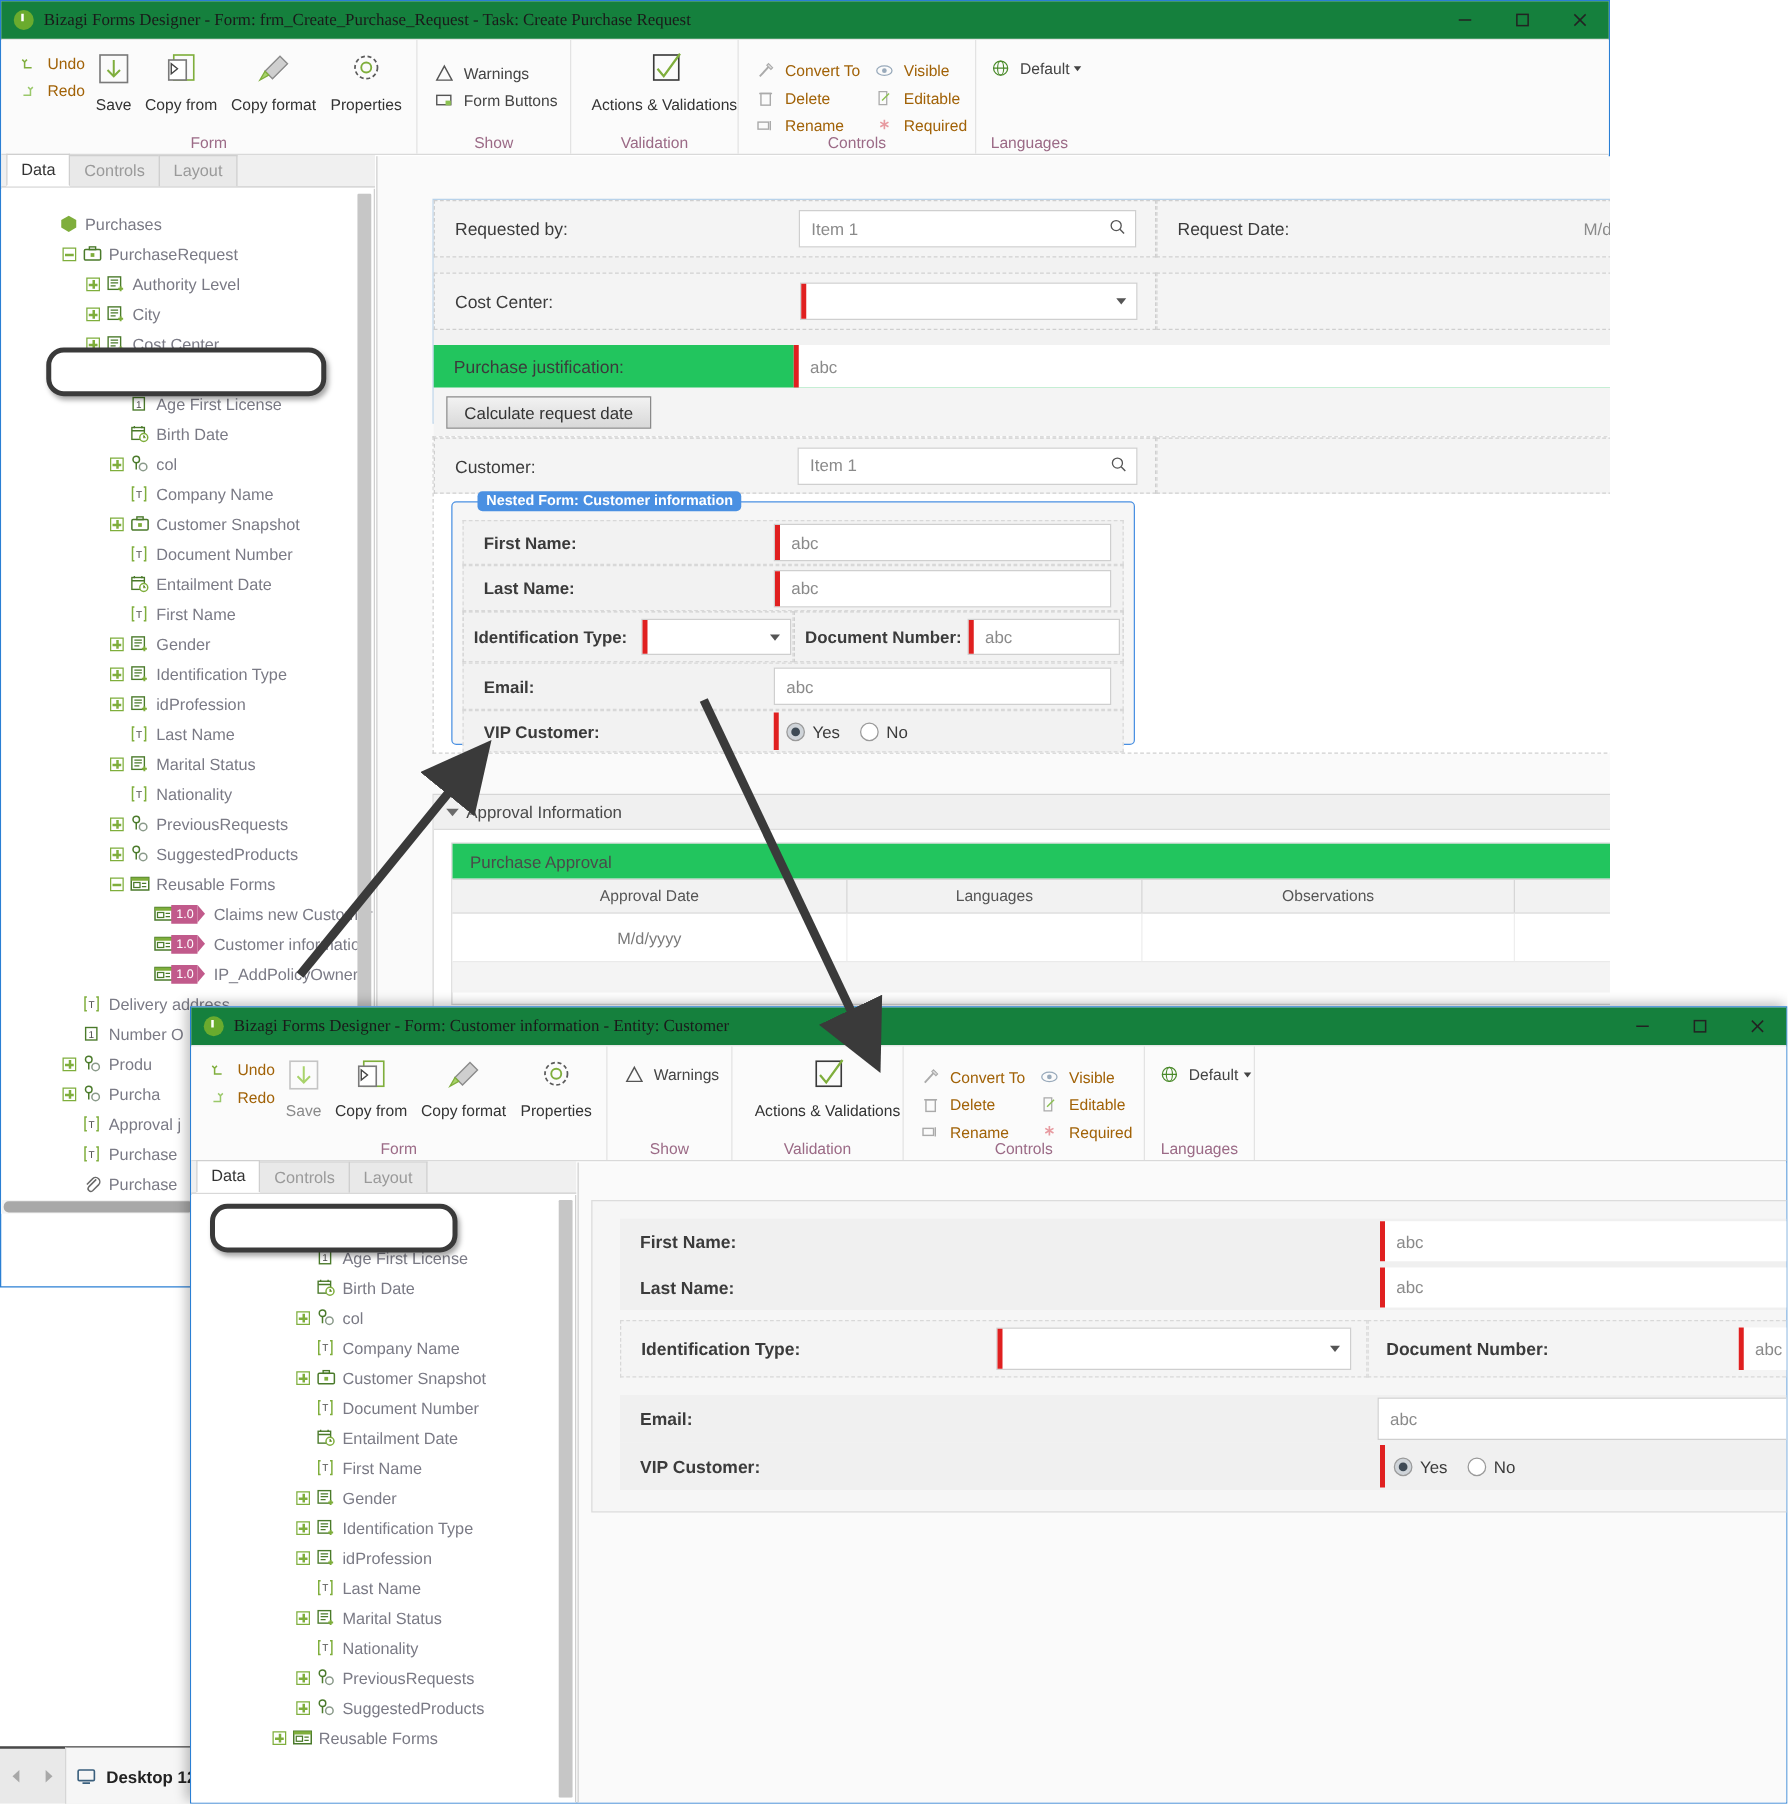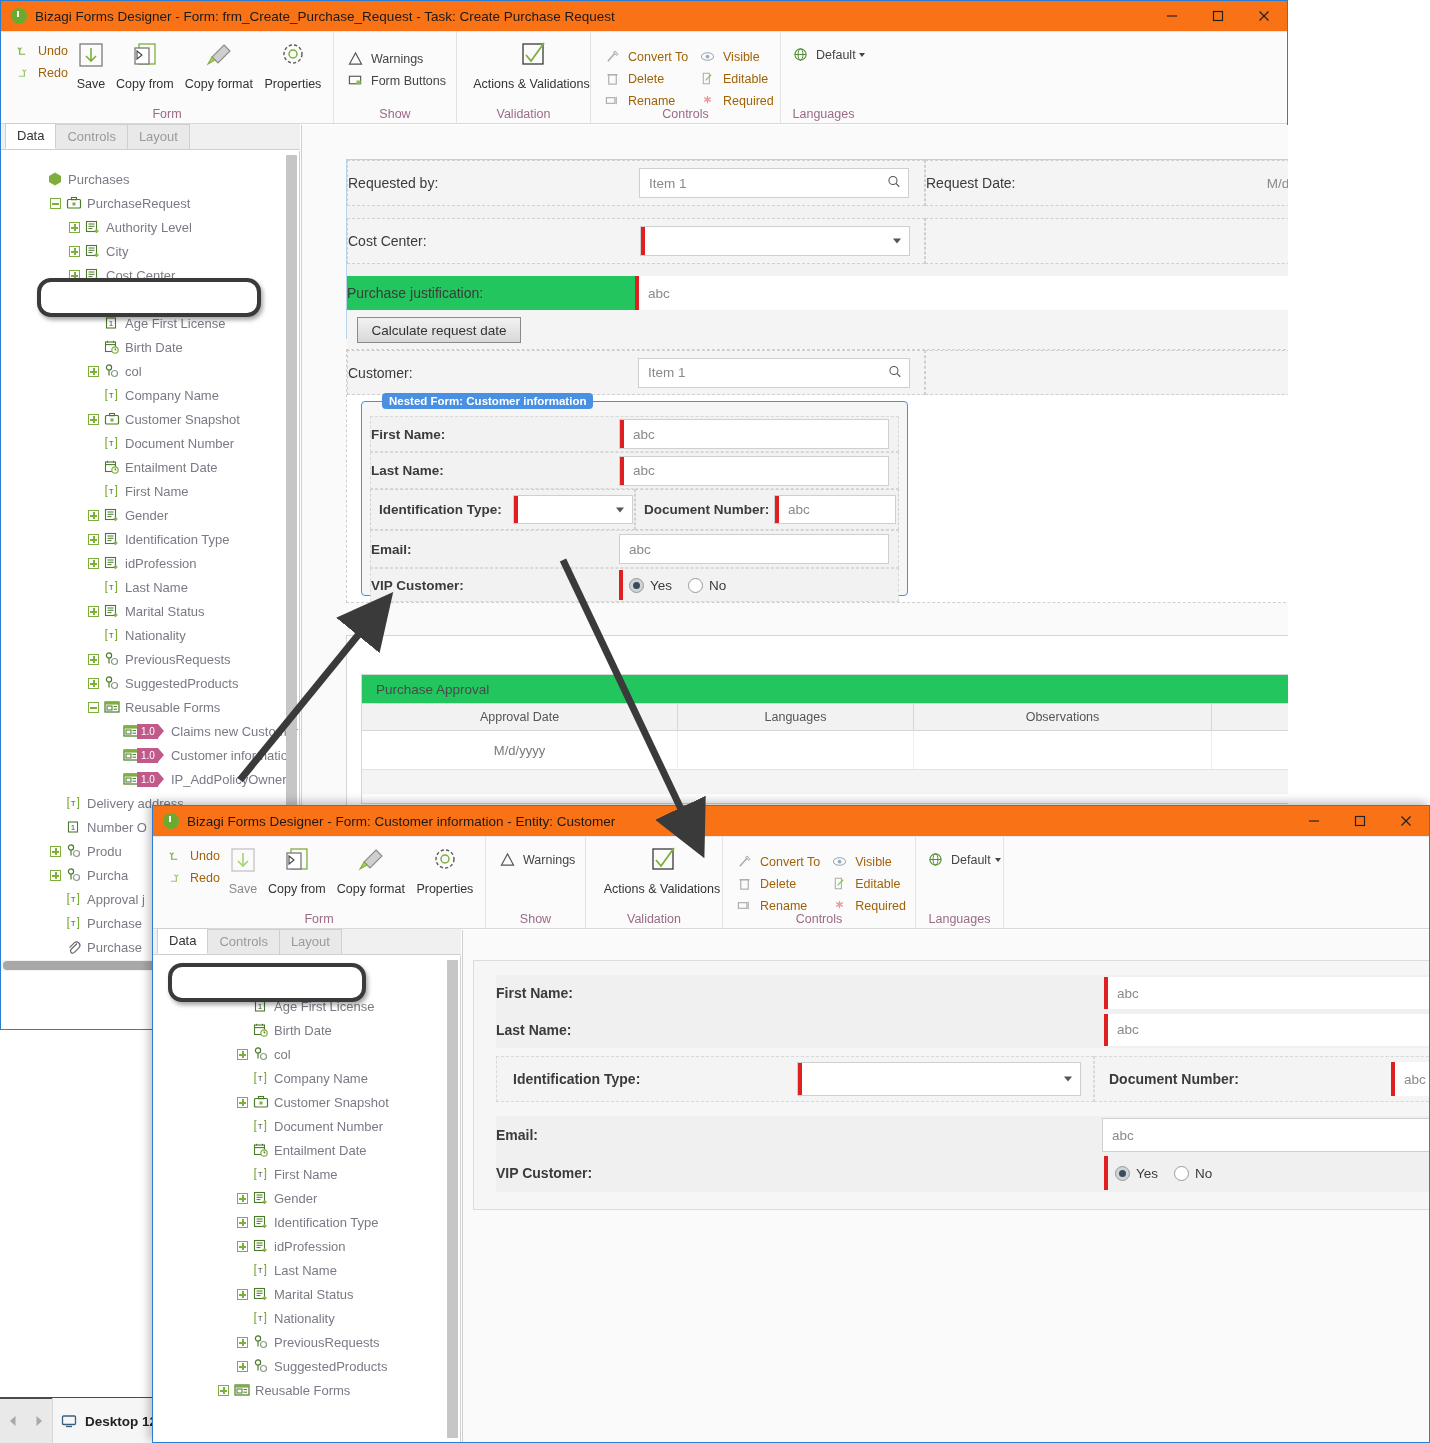--- a/index.html
+++ b/index.html
@@ -1,21 +1,21 @@
 <!DOCTYPE html>
 <html><head>
 <meta charset="utf-8">
 <style>
   html,body{margin:0;padding:0;background:#ffffff;}
   body{width:1430px;height:1443px;position:relative;overflow:hidden;
        font-family:"Liberation Sans","DejaVu Sans",sans-serif;font-size:13px;color:#333;}
   .win{position:absolute;background:#ffffff;border:1px solid #2a7fd4;box-sizing:border-box;}
   
-  .titlebar{height:31px;display:flex;align-items:center;background:#f97316;
-            border-bottom:1px solid #e6e6e6;box-sizing:border-box;}
+  .titlebar{height:31px;display:flex;align-items:center;background:#15803d;
+            border-bottom:1px solid #e6e6e6;box-sizing:border-box;font-family:Liberation Serif, serif;}
   .tb-icon{width:16px;height:16px;border-radius:50%;background:#6aab2e;margin:0 8px 0 10px;
            position:relative;flex:0 0 auto;}
   .tb-icon:after{content:"";position:absolute;left:6px;top:3px;width:2px;height:6px;background:#fff;}
   .tb-title{font-size:13.5px;color:#1a1a1a;white-space:nowrap;}
   .tb-spacer{flex:1 1 auto;}
   .wbtn{width:46px;height:30px;display:flex;align-items:center;justify-content:center;
         font-size:15px;color:#222;line-height:1;}
   .wbtn svg{display:block;}
   
   .ribbon{height:92px;background:#fbfbfb;border-bottom:1px solid #d9d9d9;display:flex;
@@ -63,21 +63,21 @@
   .hsb .thumb{position:absolute;top:1px;bottom:1px;background:#a8a8a8;border-radius:4px;}
   
   .hilite{position:absolute;border:4px solid #3a3a3a;border-radius:14px;background:#ffffff;
           box-shadow:2px 3px 4px rgba(0,0,0,.35);box-sizing:border-box;z-index:5;}
   
   .canvas{background:#ffffff;position:relative;overflow:hidden;box-sizing:border-box;}
   .fcard{border:1px solid #b8d2ea;background:#f7f7f7;box-sizing:border-box;}
   .frow{display:flex;align-items:stretch;box-sizing:border-box;}
   .fcell{border:1px dashed #cfcfcf;background:#f4f4f4;display:flex;align-items:center;
          box-sizing:border-box;}
-  .flabel{font-size:14px;color:#3b3b3b;padding-left:0;white-space:nowrap;}
+  .flabel{font-size:14px;color:#3b3b3b;padding-left:16px;white-space:nowrap;}
   .finput{background:#ffffff;border:1px solid #cfcfcf;box-sizing:border-box;display:flex;
           align-items:center;position:relative;}
   .finput .val{font-size:13.5px;color:#8a8a8a;padding-left:9px;}
   .reqbar{width:4px;background:#e02020;flex:0 0 auto;align-self:stretch;}
   .sicon{position:absolute;right:7px;top:50%;transform:translateY(-50%);}
   .caret{position:absolute;right:8px;top:50%;transform:translateY(-50%);
          border-left:4px solid transparent;border-right:4px solid transparent;border-top:5px solid #555;}
   .btn3d{background:linear-gradient(#f2f2f2,#d8d8d8);border:1px solid #8a8a8a;
          font-size:13.5px;color:#333;display:flex;align-items:center;justify-content:center;
          box-sizing:border-box;}
@@ -807,20 +807,24 @@
             <span class="radio on" style="margin-left:6px;"></span>
             <span class="rtext">Yes</span>
             <span class="radio"></span>
             <span class="rtext">No</span>
           </div>
         </div>
       </div>
     </div>
 
     <div style="position:absolute;left:44px;top:510px;width:990px;height:180px;background:#fff;border:1px solid #d6d6d6;">
+      <div class="sechead">
+        <span style="margin-left:10px;border-left:5px solid transparent;border-right:5px solid transparent;border-top:6px solid #6b6b6b;"></span>
+        <span class="cap">Approval Information</span>
+      </div>
       <div class="gridbox" style="position:absolute;left:14px;top:38px;right:0px;height:130px;">
         <div class="gridtitle">Purchase Approval</div>
         <div class="gridhead">
           <div style="width:316px;">Approval Date</div>
           <div style="width:236px;">Languages</div>
           <div style="width:298px;">Observations</div>
           <div style="flex:1;"></div>
         </div>
         <div class="gridrow">
           <div style="width:316px;">M/d/yyyy</div>

